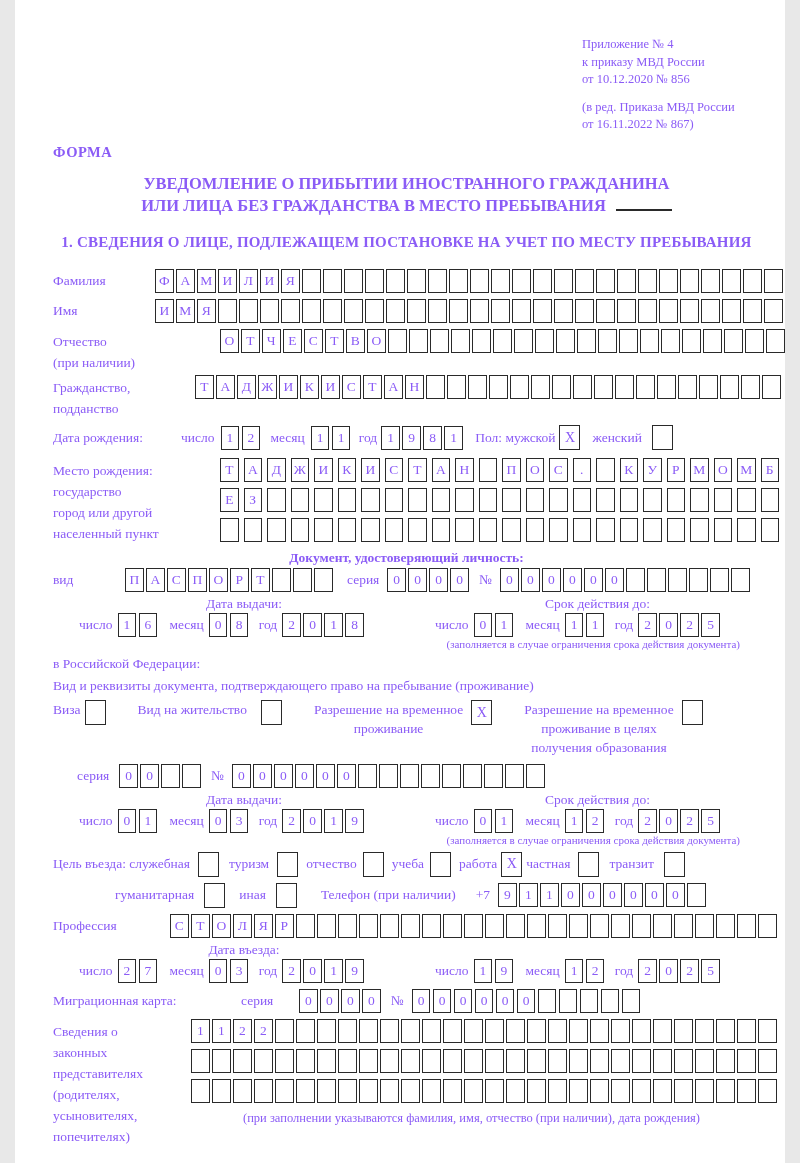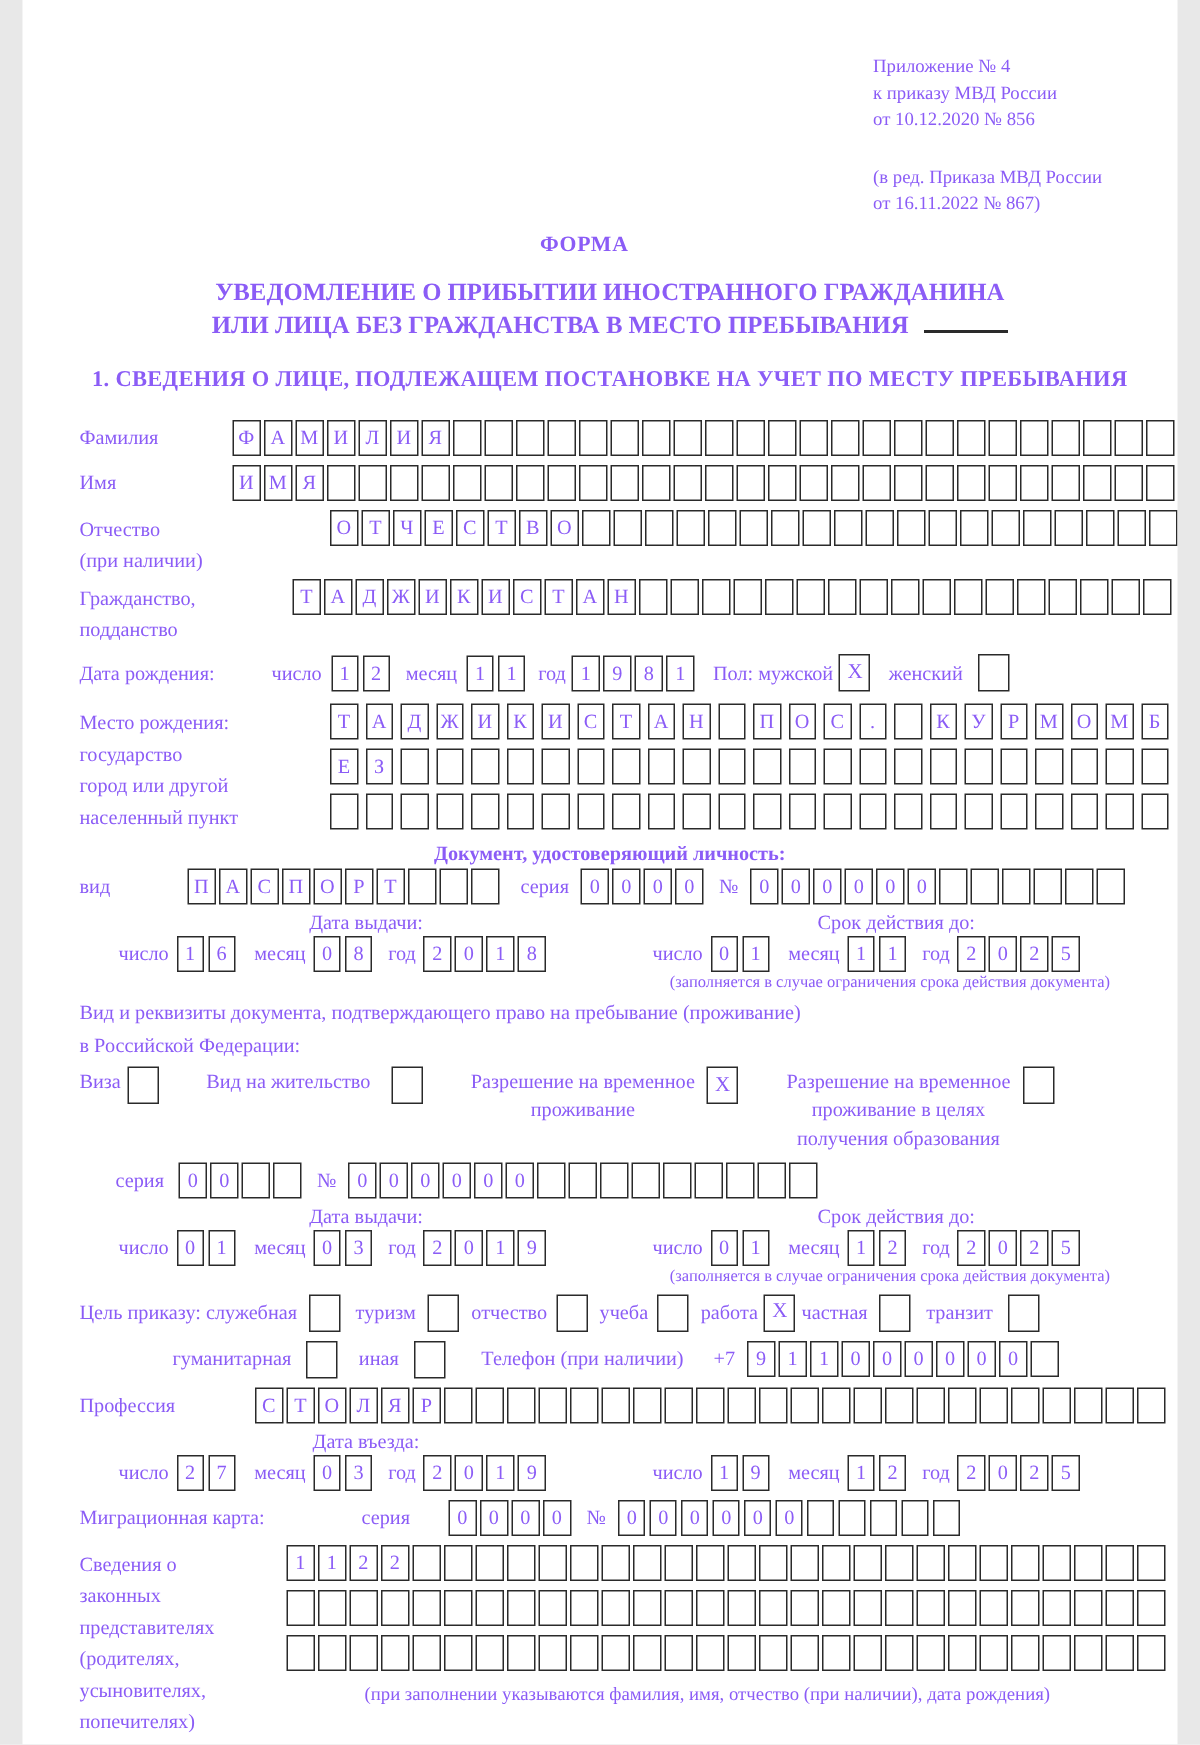--- a/index.html
+++ b/index.html
@@ -1,21 +1,21 @@
 <!DOCTYPE html>
 <html><head>
 <meta charset="utf-8">
 <style>
   html,body{margin:0;padding:0;background:#e8e8e8;}
   .page{width:770px;height:1163px;box-sizing:border-box;background:#fff;margin:0 auto;
         padding:36px 25px 10px 38px;font-family:Liberation Serif, serif;color:#8b5cf6;
         overflow:hidden;position:relative;}
   .appendix{margin-left:auto;width:178px;font-size:12.5px;line-height:1.4;}
-  .appendix .gap{margin-top:21px;}
-  .forma{text-align:center;margin:10px 34px 12px 0;font-weight:bold;font-size:14.5px;letter-spacing:.5px;}
+  .appendix .gap{margin-top:10px;}
+  .forma{text-align:left;margin:10px 34px 12px 0;font-weight:bold;font-size:14.5px;letter-spacing:.5px;}
   .title{text-align:center;font-weight:bold;font-size:16.5px;margin-top:6px;line-height:1.38;}
   .underline{display:inline-block;width:56px;border-bottom:2px solid #2a2a2a;height:12px;margin-left:10px;}
   .sec1{font-weight:bold;font-size:15px;margin-top:16px;text-align:center;letter-spacing:.2px;}
   .row{display:flex;align-items:center;margin-top:4px;}
   .row.top{align-items:flex-start;}
   .mt2{margin-top:2px}.mt6{margin-top:6px}.mt8{margin-top:8px}.mt18{margin-top:18px}
   .lbl{font-size:13.5px;flex:0 0 auto;}
   .pt2{padding-top:2px;}
   .w102{width:102px}.w117{width:117px}.w128{width:128px}.w138{width:138px}
   .w142{width:142px}.w167{width:167px}.w72{width:72px}.w188{width:188px}.w58{width:58px}
@@ -405,22 +405,22 @@
       <span class="cells">
           <span class="cell">2</span>
           <span class="cell">0</span>
           <span class="cell">2</span>
           <span class="cell">5</span>
         </span>
     </div>
   </div>
   <div class="note-r">(заполняется в случае ограничения срока действия документа)</div>
 
+  <div class="body-line">в Российской Федерации:</div>
   <div class="body-line">Вид и реквизиты документа, подтверждающего право на пребывание (проживание)</div>
-  <div class="body-line">в Российской Федерации:</div>
 
   <div class="row top mt6">
     <span class="lbl pt2">Виза</span>
     <span class="checkbox ml4"></span>
     <span class="lbl pt2 ml16">Вид на жительство</span>
     <span class="checkbox ml14"></span>
     <div class="clabel ml16">
       <div>Разрешение на временное</div>
       <div>проживание</div>
     </div>
@@ -501,21 +501,21 @@
           <span class="cell">2</span>
           <span class="cell">0</span>
           <span class="cell">2</span>
           <span class="cell">5</span>
         </span>
     </div>
   </div>
   <div class="note-r">(заполняется в случае ограничения срока действия документа)</div>
 
   <div class="row mt6">
-    <span class="lbl">Цель приказу: служебная</span>
+    <span class="lbl">Цель въезда: служебная</span>
     <span class="checkbox ml8"></span>
     <span class="lbl ml10">туризм</span>
     <span class="checkbox ml8"></span>
     <span class="lbl ml8">отчество</span>
     <span class="checkbox ml6"></span>
     <span class="lbl ml8">учеба</span>
     <span class="checkbox ml6"></span>
     <span class="lbl ml8">работа</span>
     <span class="checkbox ml4">X</span>
     <span class="lbl ml4">частная</span>

